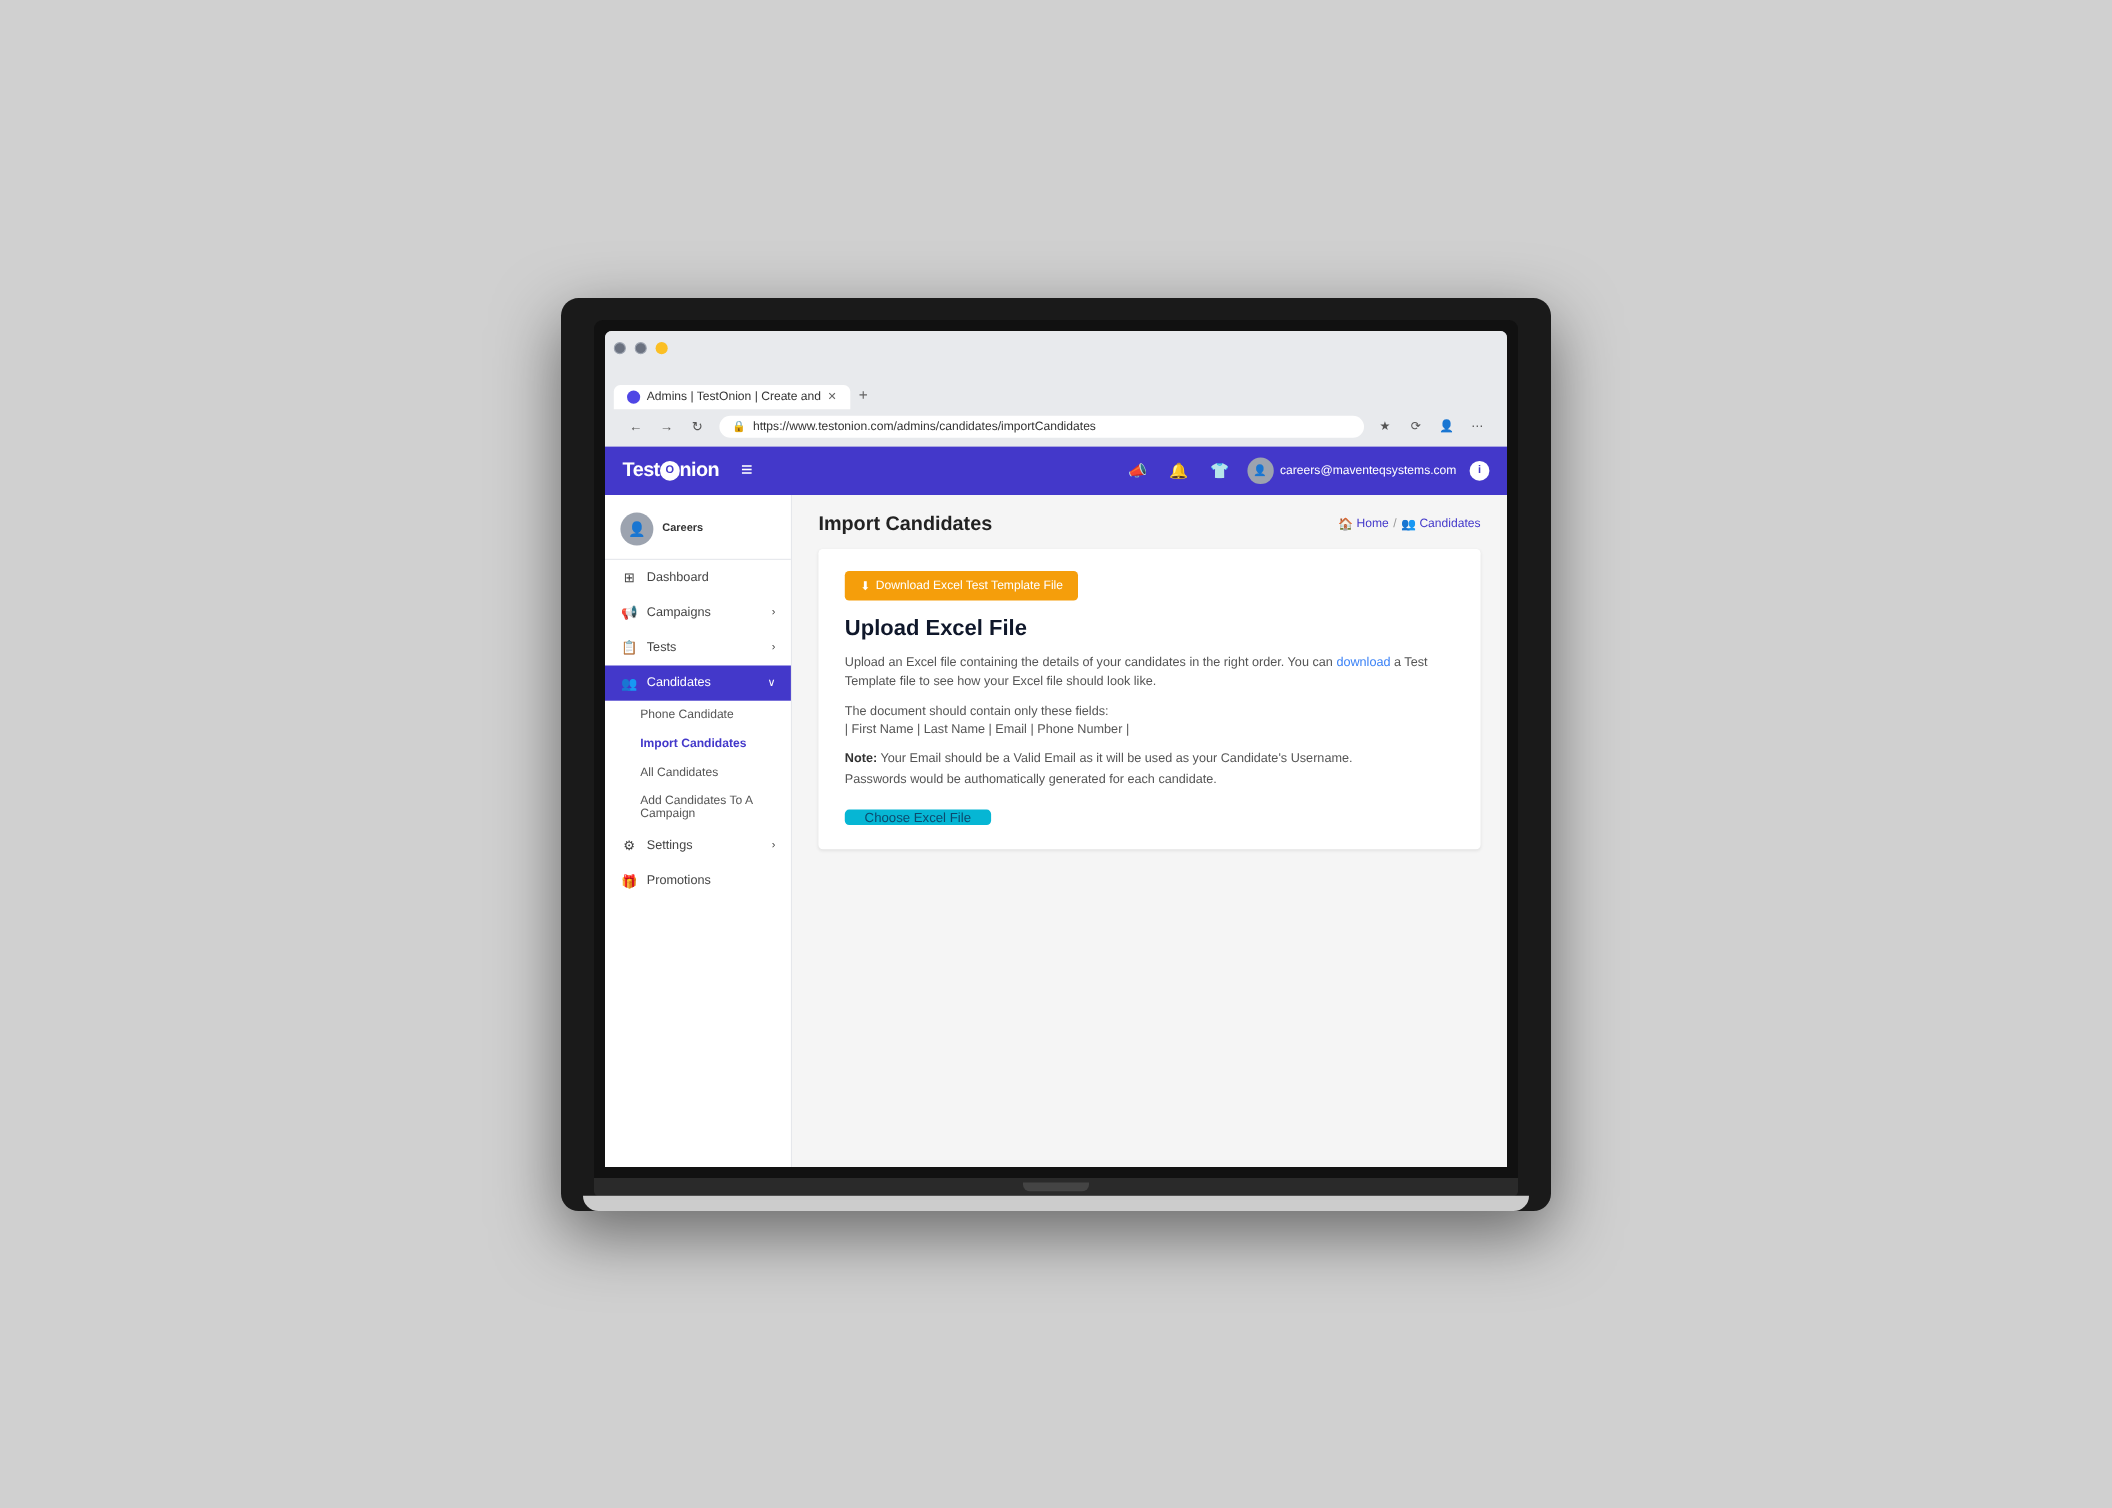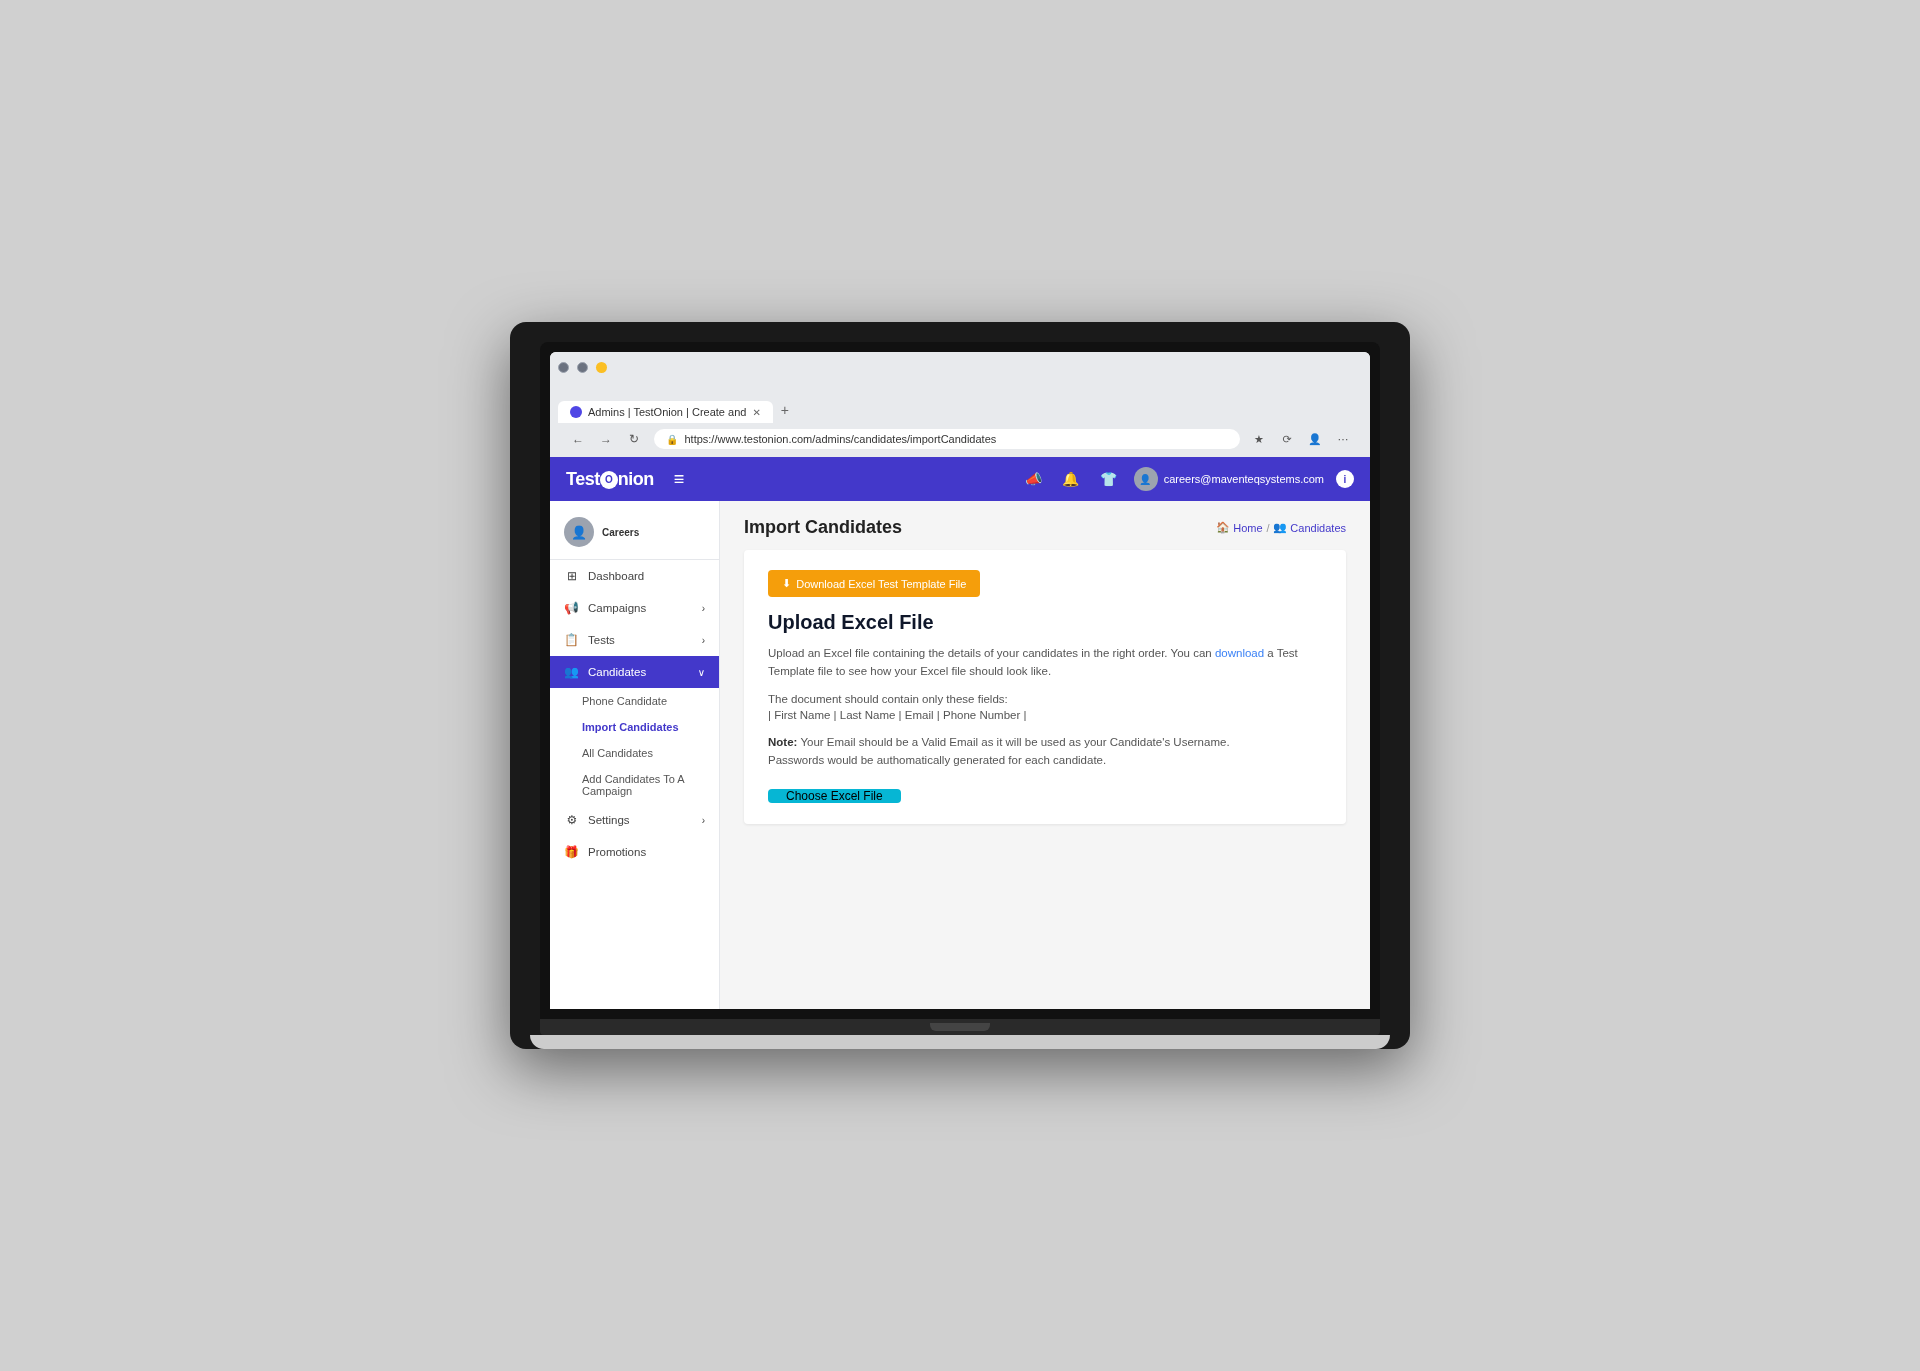--- a/index.html
+++ b/index.html
@@ -150,21 +150,21 @@
       align-items: center;
       justify-content: center;
       color: #555;
       font-size: 11px;
     }
 
     
     .app-container {
       display: flex;
       flex-direction: column;
-      height: 552px;
+      height: 655px;
       background: #f5f5f5;
     }
 
     
     .top-nav {
       background: #4338ca;
       display: flex;
       align-items: center;
       padding: 0 16px;
       height: 44px;
@@ -440,21 +440,21 @@
       font-size: 11.5px;
       color: #555;
       line-height: 1.6;
       margin-bottom: 16px;
     }
 
     .note-bold { font-weight: bold; color: #333; }
 
     .choose-file-btn {
       background: #06b6d4;
-      color: #000000;
+      color: #0c4a6e;
       border: none;
       padding: 0 18px;
       border-radius: 4px;
       font-size: 12px;
       cursor: pointer;
     }
 
     
     .footer {
       background: #fff;

